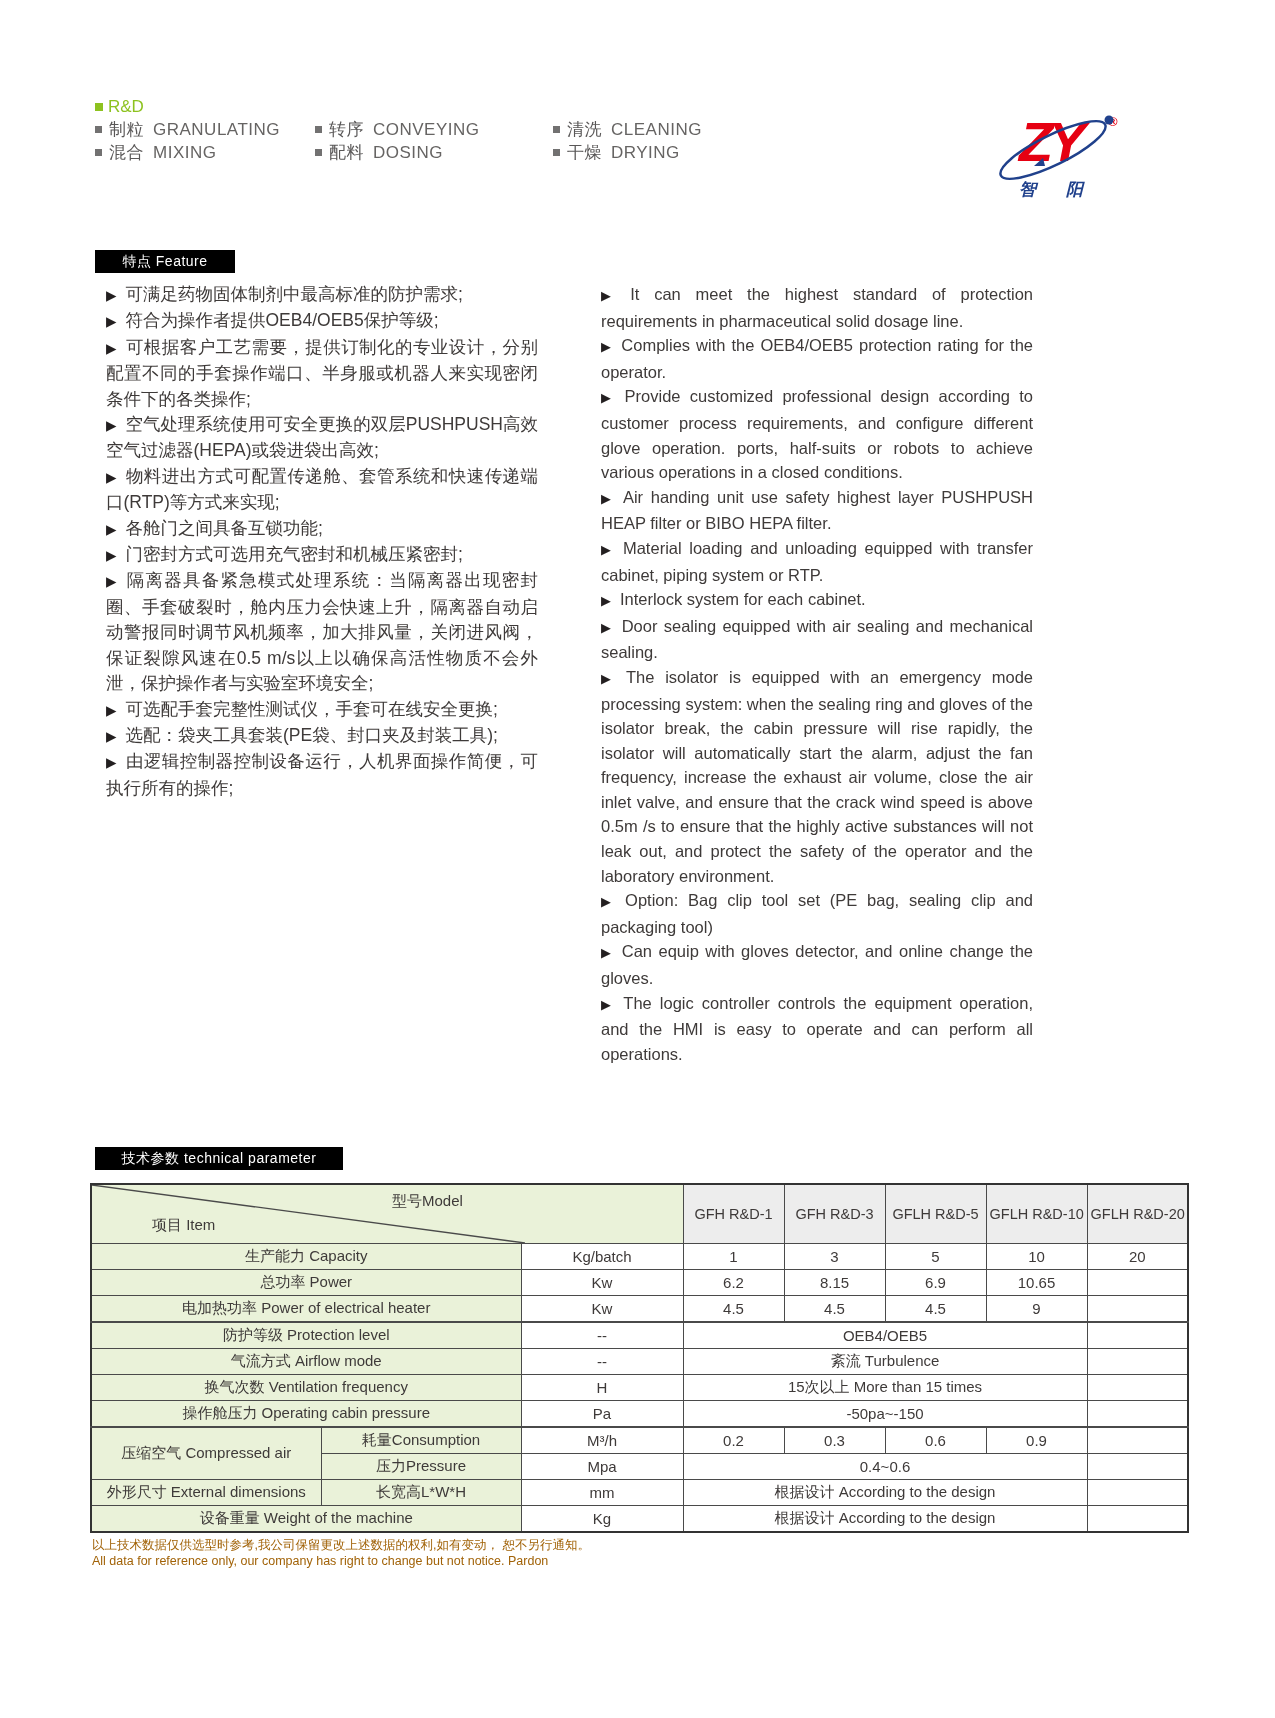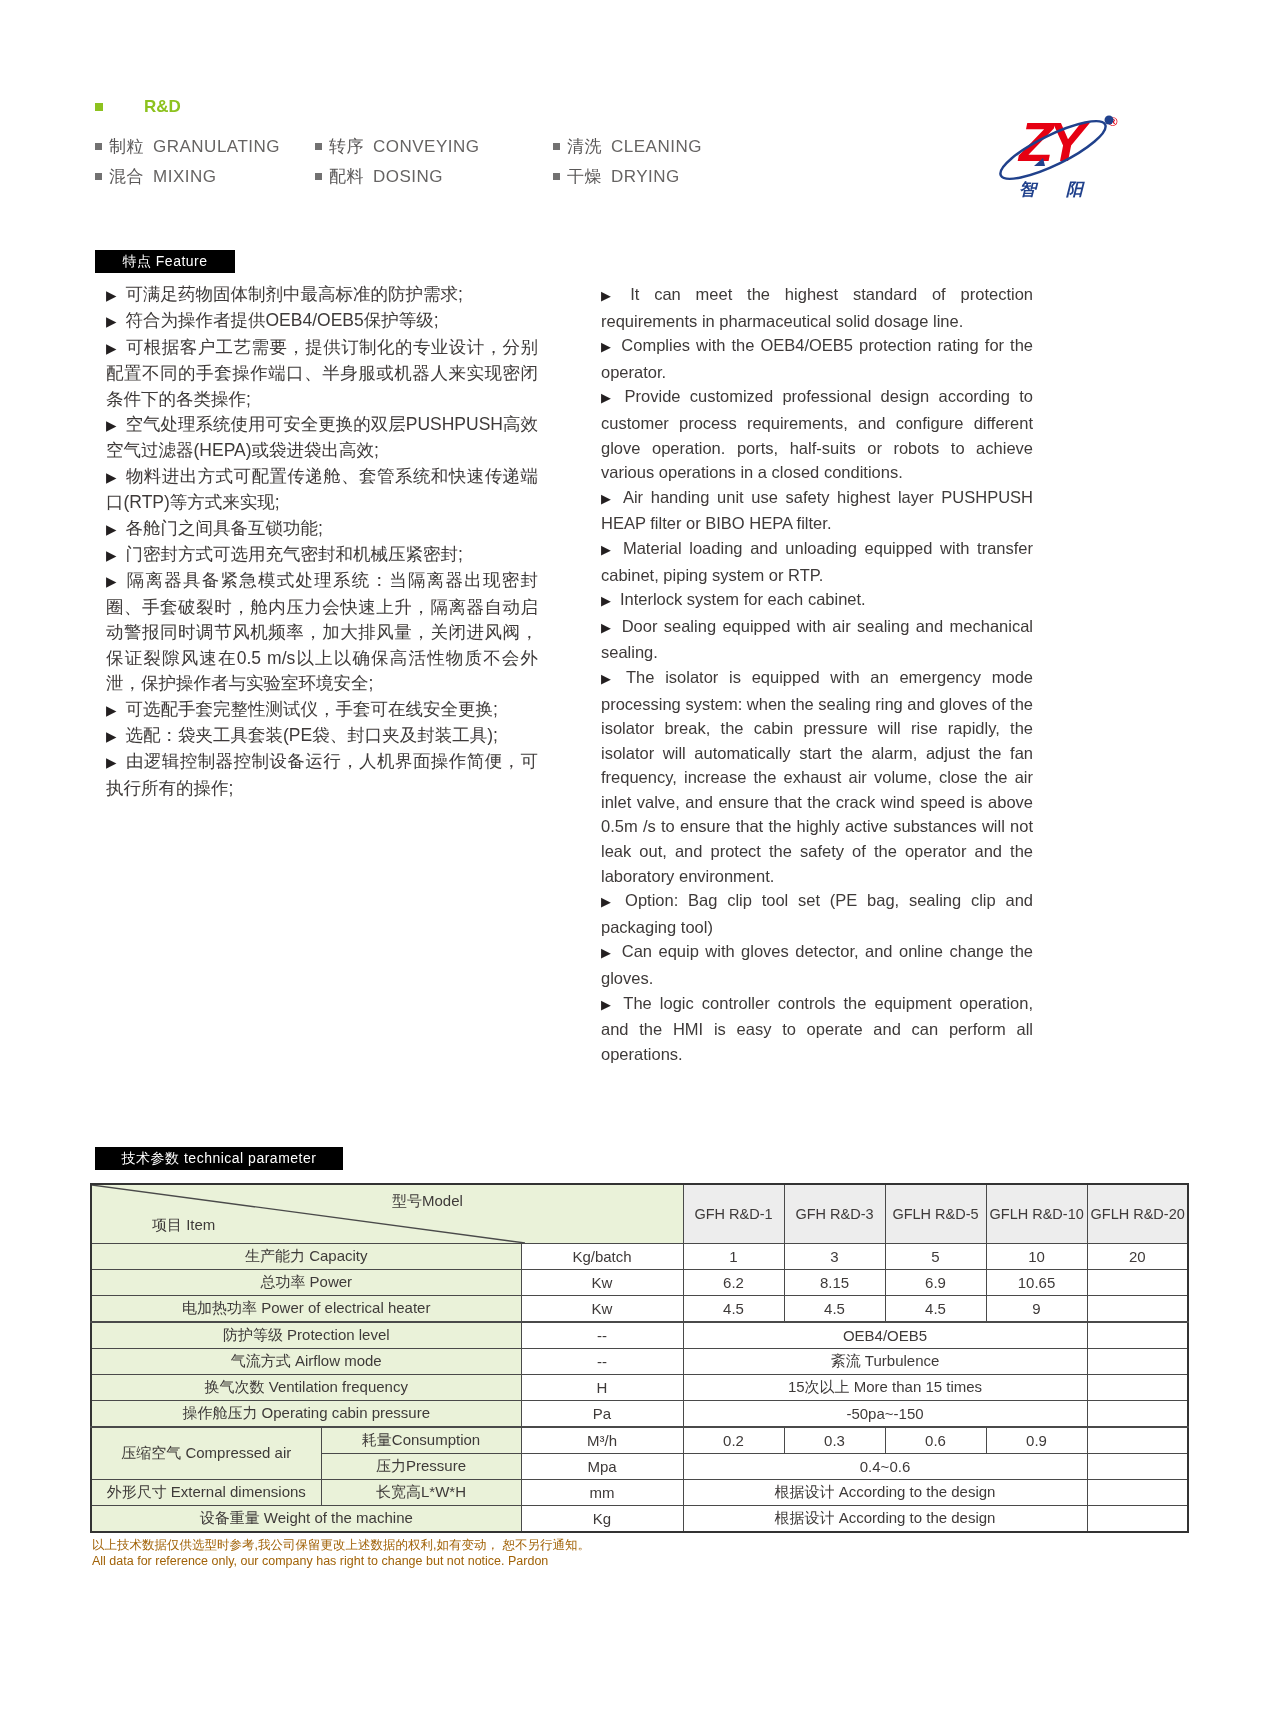--- a/index.html
+++ b/index.html
@@ -1,24 +1,24 @@
 <!DOCTYPE html>
 <html><head>
 <meta charset="utf-8">
 <style>
   html,body{margin:0;padding:0;background:#fff;}
   .page{position:relative;width:1275px;height:1718px;background:#ffffff;
         font-family:"Liberation Sans","DejaVu Sans",sans-serif;color:#3e3a39;overflow:hidden;}
 
   
-  .rd{position:absolute;left:95px;top:97px;font-size:17px;font-weight:bold;color:#8dc21f;
-      display:flex;align-items:center;gap:36px;}
+  .rd{position:absolute;left:95px;top:97px;font-size:17px;font-weight:normal;color:#8dc21f;
+      display:flex;align-items:center;}
   .rd .sq{width:8px;height:8px;background:#8dc21f;display:inline-block;margin-right:5px;}
-  .cats{position:absolute;left:95px;top:135px;display:grid;
-        grid-template-columns:220px 238px 240px;row-gap:7px;}
+  .cats{position:absolute;left:95px;top:118px;display:grid;
+        grid-template-columns:220px 238px 240px;}
   .cat{display:flex;align-items:center;font-size:17px;color:#595757;letter-spacing:.5px;}
   .cat .sq{width:7px;height:7px;background:#727171;display:inline-block;margin-right:7px;flex:none;}
   .cat .en{margin-left:9px;color:#666463;}
 
   
   .logo{position:absolute;left:985px;top:106px;width:150px;height:100px;}
   .logo .zy{position:absolute;left:34px;top:8px;font-size:56px;line-height:56px;font-weight:bold;
             font-style:italic;color:#e60012;letter-spacing:-5px;}
   .logo .reg{position:absolute;left:123px;top:8px;font-size:13px;color:#e60012;font-weight:bold;}
   .logo svg{position:absolute;left:0;top:0;pointer-events:none;}

